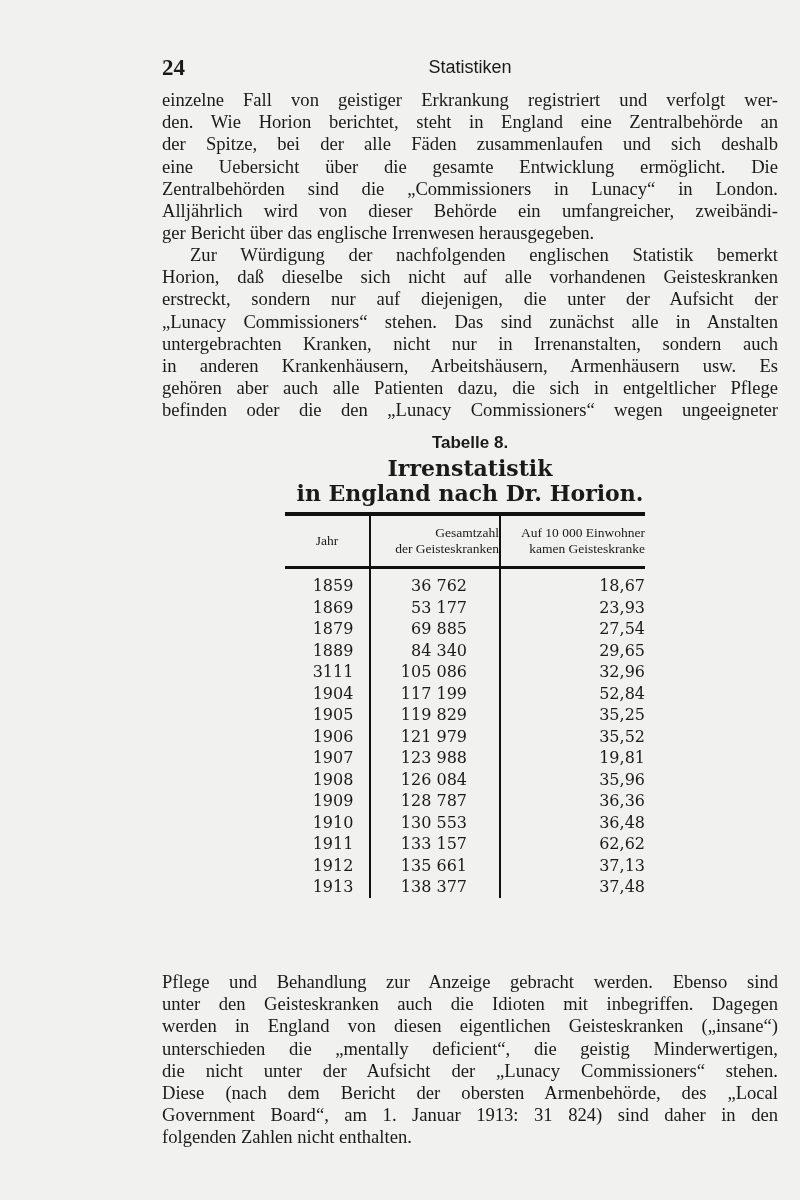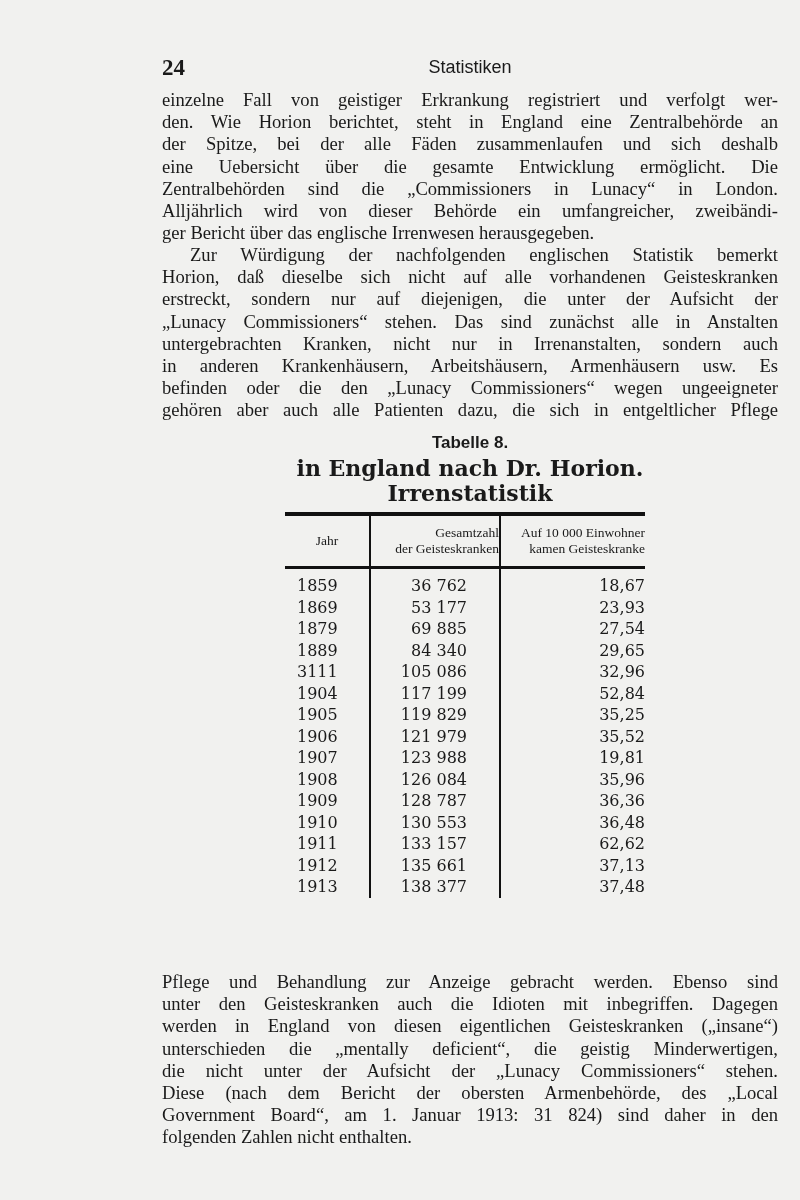--- a/index.html
+++ b/index.html
@@ -45,21 +45,21 @@
     border-top: 4px solid #111; border-bottom: 3px solid #111;
     height: 50px; padding: 0; text-align: center;
   }
   .stat-table td {
     font-size: 16px; height: 21.5px; padding: 0; font-family: "DejaVu Serif", serif;
   }
   .stat-table tr.first td { padding-top: 6px; }
   .stat-table .c1 { width: 72px; text-align: center; border-right: 2.5px solid #111; }
   .stat-table .c2 { width: 128px; text-align: right; padding-right: 22px; border-right: 2.5px solid #111; }
   .stat-table .c3 { text-align: right; }
-  .stat-table td.c1 { text-align: left; padding-left: 12px; }
+  .stat-table td.c1 { text-align: center; padding-left: 12px; }
   .stat-table td.c2 { padding-right: 32px; box-sizing: border-box; }
 </style>
 </head>
 <body>
 
 <div class="page-header">
   <span class="page-number">24</span>
   <div class="running-head">Statistiken</div>
 </div>
 
@@ -73,28 +73,28 @@
   <span class="line last">ger Bericht über das englische Irrenwesen herausgegeben.</span>
 </p>
 
 <p class="para" style="top:244px;">
   <span class="line indent">Zur Würdigung der nachfolgenden englischen Statistik bemerkt</span>
   <span class="line">Horion, daß dieselbe sich nicht auf alle vorhandenen Geisteskranken</span>
   <span class="line">erstreckt, sondern nur auf diejenigen, die unter der Aufsicht der</span>
   <span class="line">„Lunacy Commissioners“ stehen. Das sind zunächst alle in Anstalten</span>
   <span class="line">untergebrachten Kranken, nicht nur in Irrenanstalten, sondern auch</span>
   <span class="line">in anderen Krankenhäusern, Arbeitshäusern, Armenhäusern usw. Es</span>
+  <span class="line">gehören aber auch alle Patienten dazu, die sich in entgeltlicher Pflege</span>
   <span class="line">befinden oder die den „Lunacy Commissioners“ wegen ungeeigneter</span>
-  <span class="line">gehören aber auch alle Patienten dazu, die sich in entgeltlicher Pflege</span>
 </p>
 
 <div class="table-caption caption-label">Tabelle 8.</div>
 <div class="table-caption caption-title">
+  <div>Irrenstatistik</div>
   <div>in England nach Dr. Horion.</div>
-  <div>Irrenstatistik</div>
 </div>
 
 <table class="stat-table">
   <thead>
     <tr>
       <th class="c1">Jahr</th>
       <th class="c2" style="padding-right:0;">
         <div>Gesamtzahl</div>
         <div>der Geisteskranken</div>
       </th>

